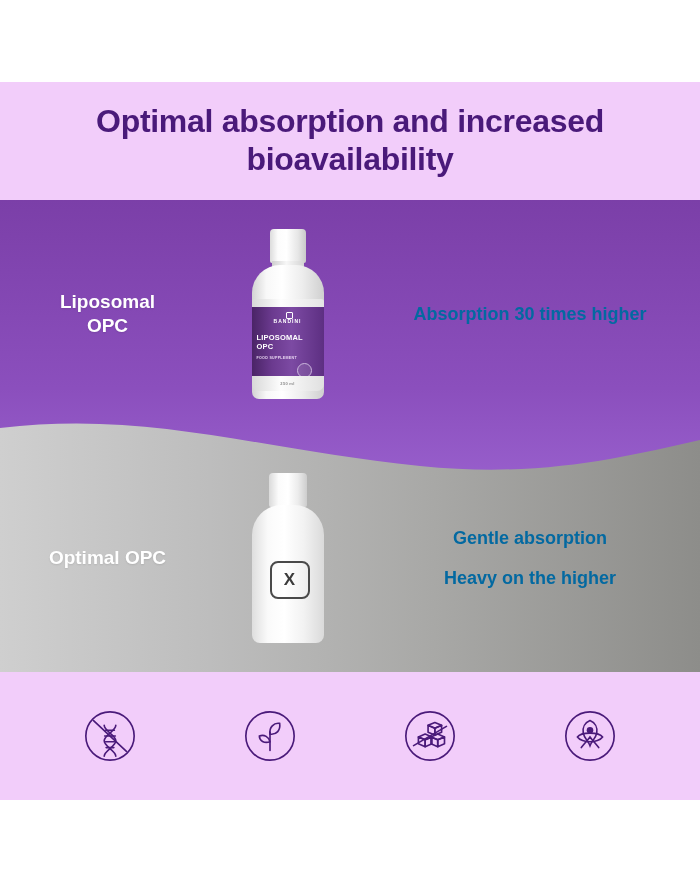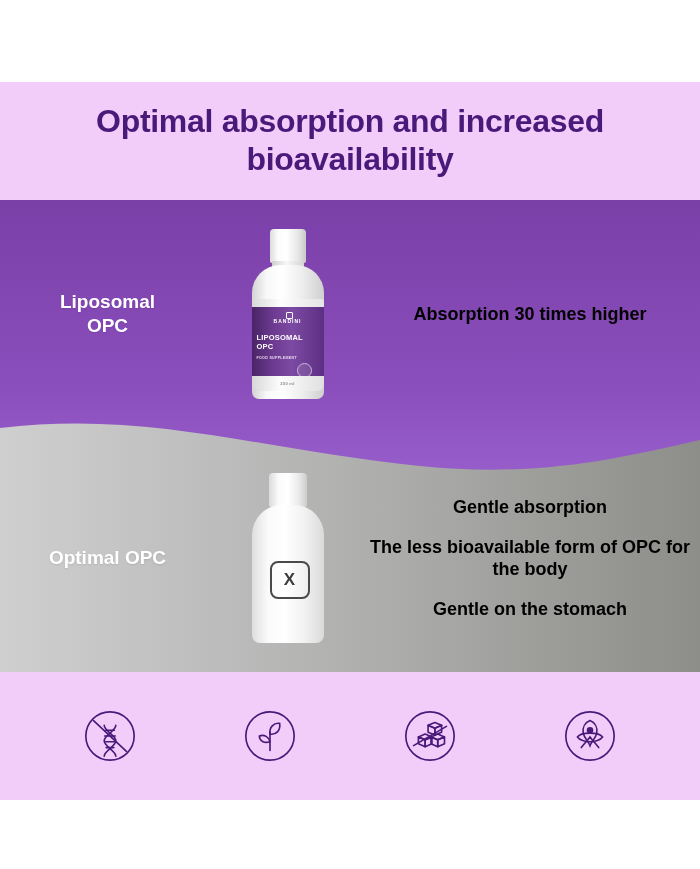--- a/index.html
+++ b/index.html
@@ -47,21 +47,21 @@
   .row-top{top:0;height:228px;}
   .row-bottom{top:244px;height:228px;}
 
   .side-label{
     width:215px;text-align:center;color:#ffffff;
     font-size:19px;font-weight:bold;line-height:1.25;
     text-shadow:0 1px 2px rgba(0,0,0,.10);
   }
   .bottle-col{width:145px;display:flex;justify-content:center;align-items:center;}
   .claims{
-    flex:1;color:#000000;text-align:center;
+    flex:1;color:#0369a1;text-align:center;
     font-size:18px;font-weight:bold;line-height:1.25;
     padding-right:0;
   }
   .claim{margin:17px 0;}
   .claim:first-child{margin-top:0;}
   .claim:last-child{margin-bottom:0;}
 
   
   .bottle{position:relative;width:84px;height:170px;}
   .cap{
@@ -205,22 +205,21 @@
       <div class="bottle-col">
         <div class="bottle-plain">
           <div class="cap-plain"></div>
           <div class="body-plain"></div>
           <div class="x-box">X</div>
         </div>
       </div>
 
       <div class="claims">
         <div class="claim">Gentle absorption</div>
-        <div class="claim">The less bioavailable form of OPC for the body</div>
-        <div class="claim">Gentle on the stomach</div>
+        <div class="claim">Heavy on the higher</div>
       </div>
     </div>
   </div>
 
   <div class="footer">
 
     <div class="badge">
       <svg viewBox="0 0 60 60" fill="none" stroke="#4a1a7a" stroke-width="1.7" stroke-linecap="round">
         <circle cx="30" cy="30" r="25"></circle>
         <path d="M24 19c0 6 12 10 12 16s-12 10-12 16"></path>

